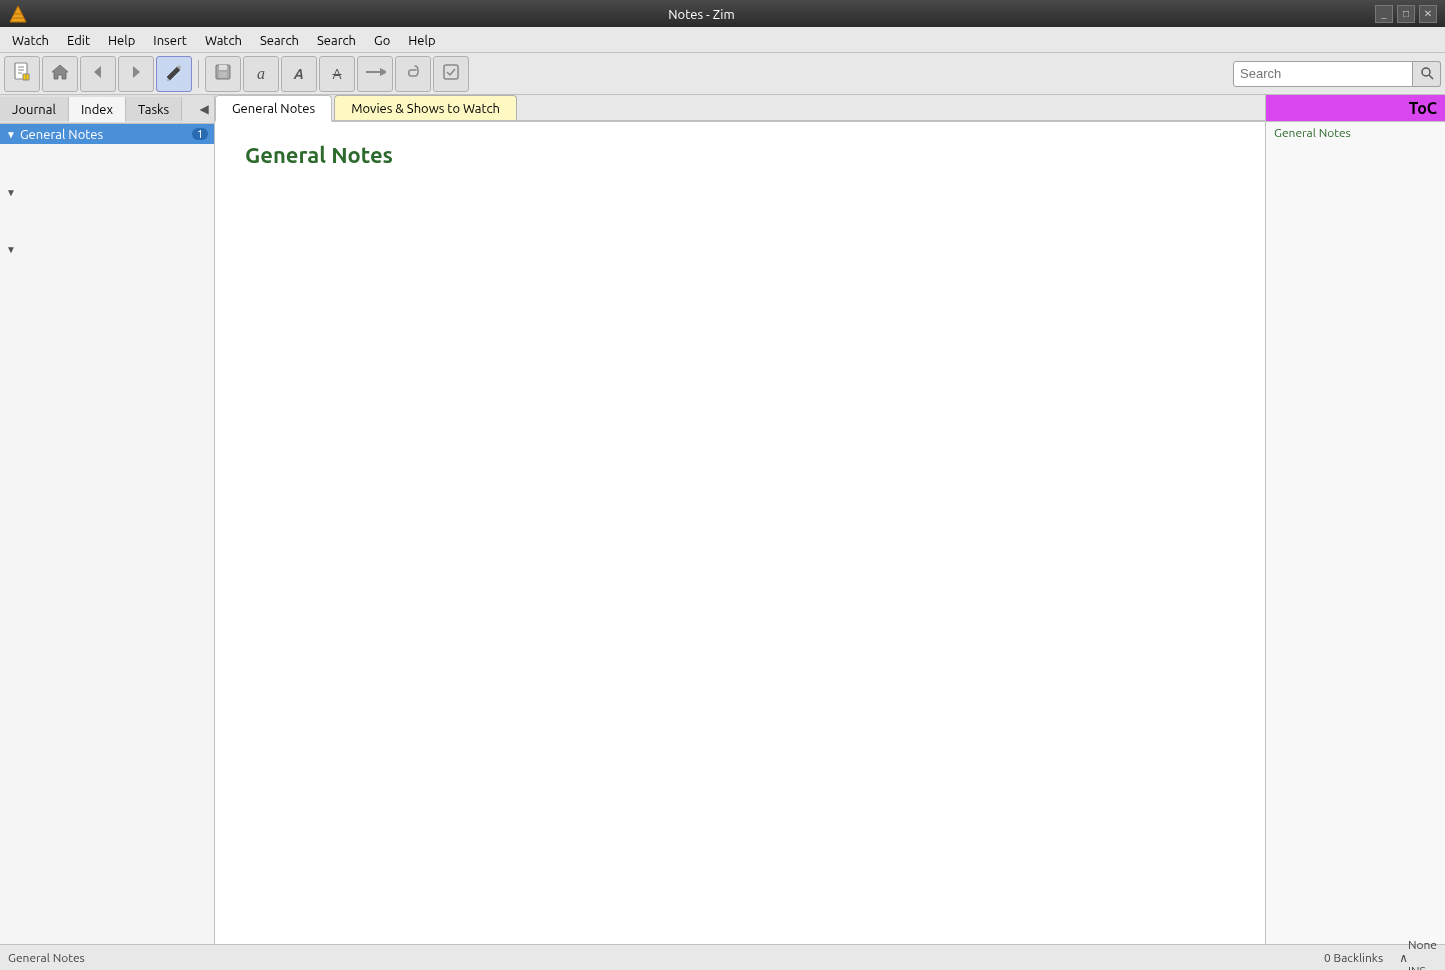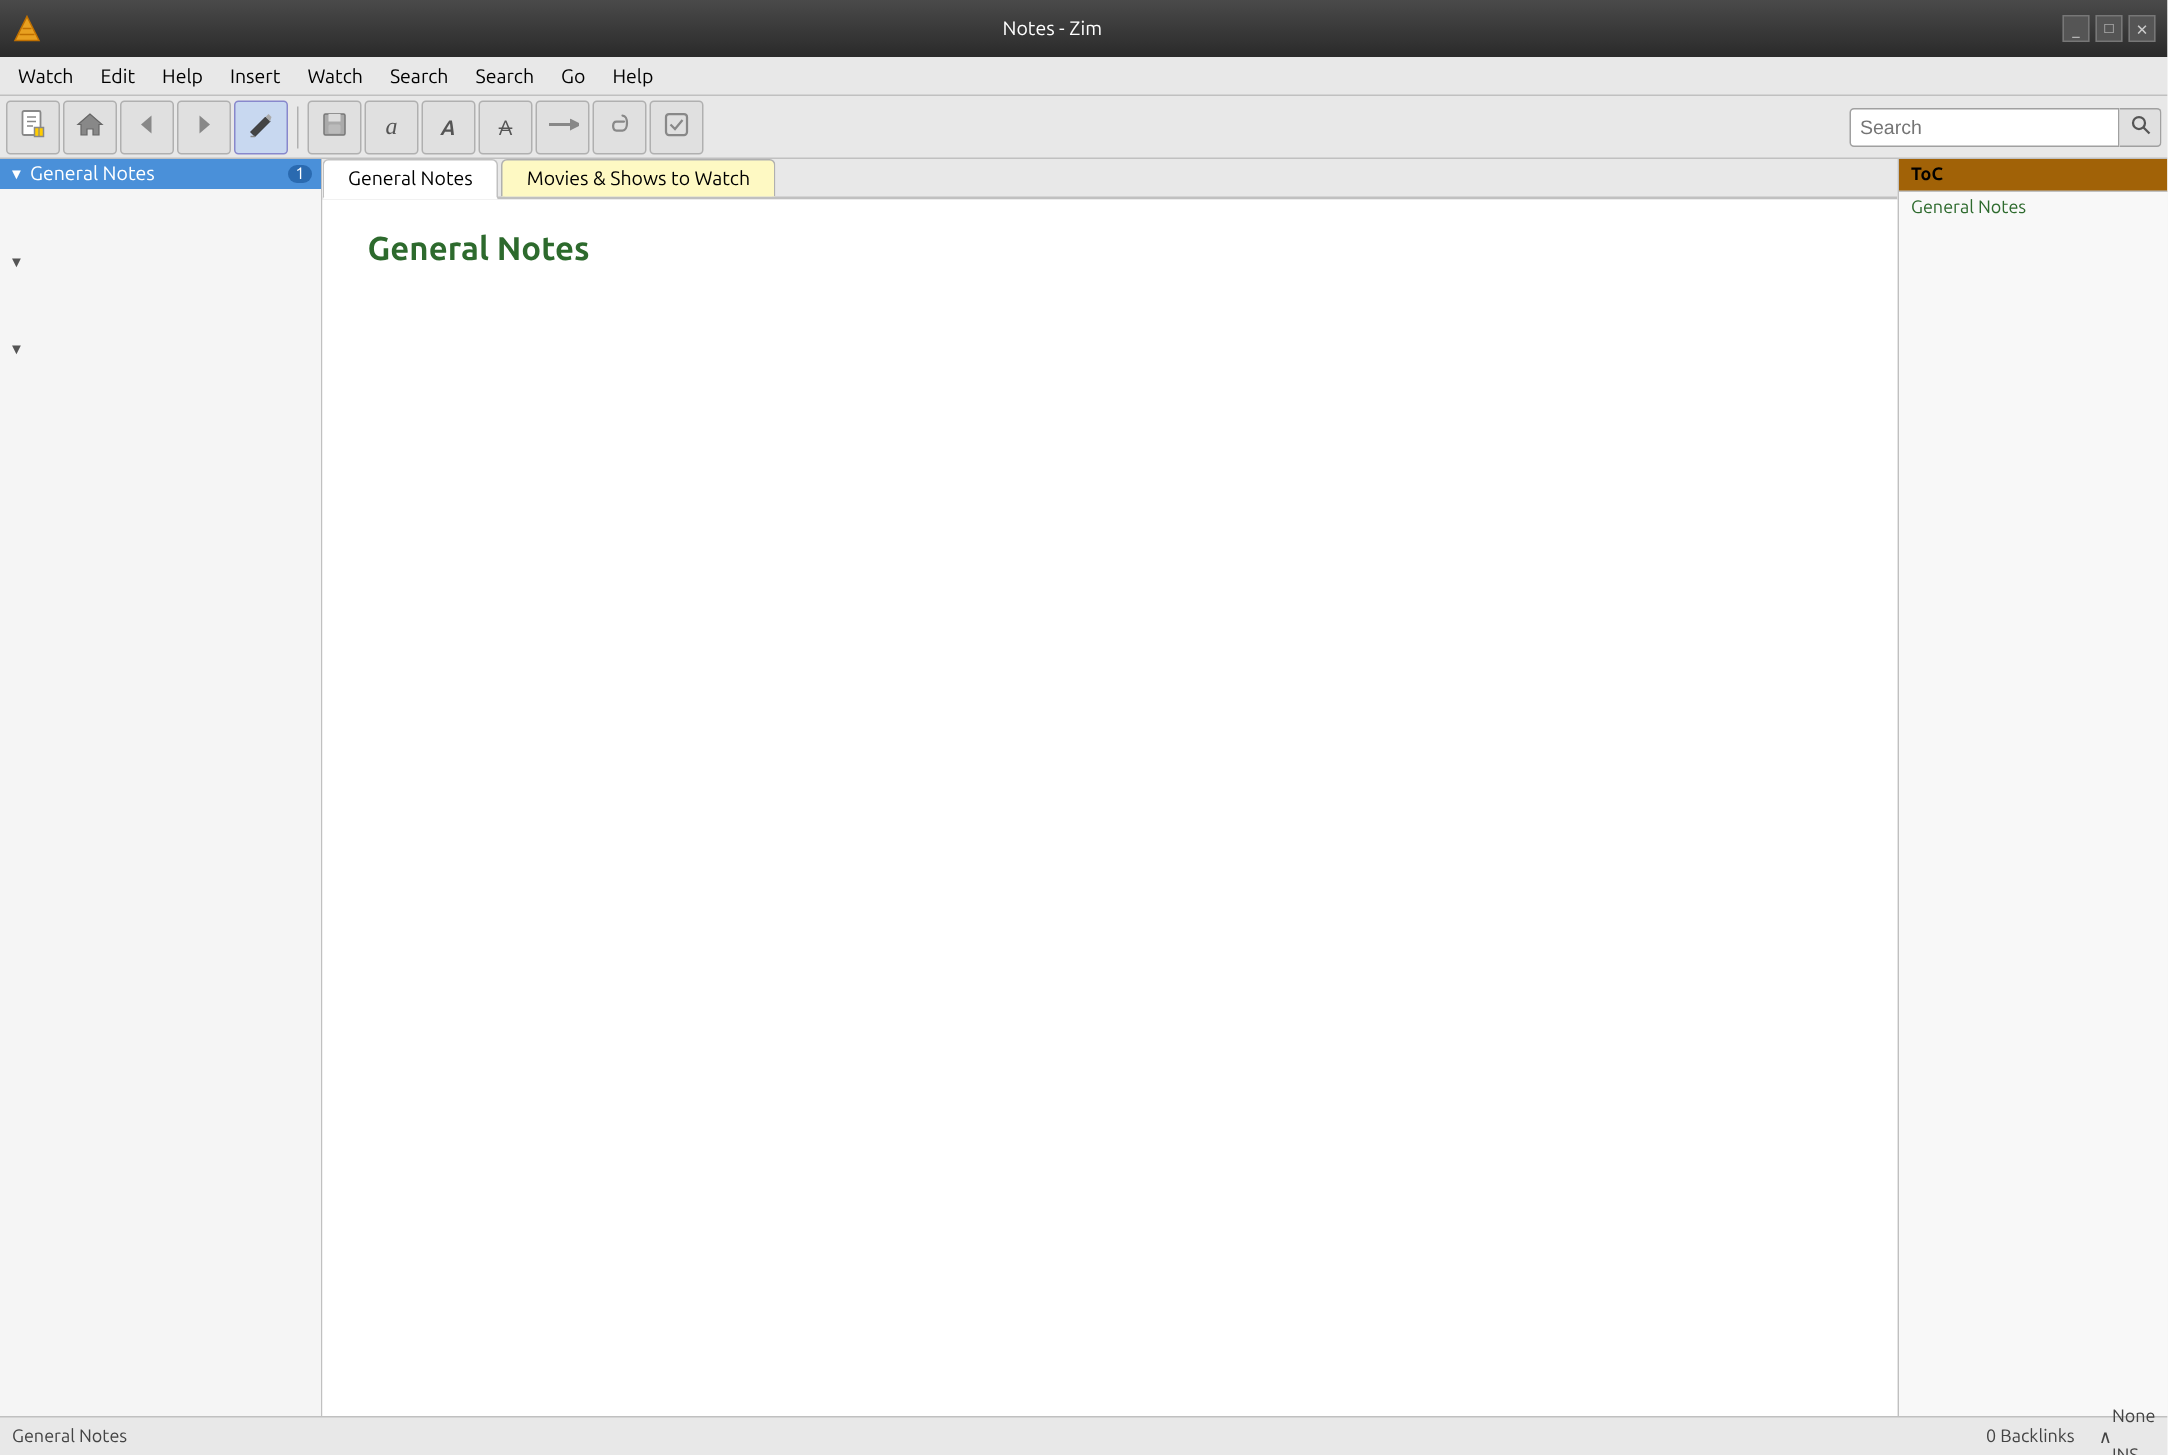--- a/index.html
+++ b/index.html
@@ -2,21 +2,21 @@
 <html><head>
   <meta charset="utf-8">
   <style>
     * { margin: 0; padding: 0; box-sizing: border-box; }
     body { font-family: 'Segoe UI', Ubuntu, sans-serif; font-size: 13px; background: #f0f0f0; width: 1445px; height: 970px; overflow: hidden; display: flex; flex-direction: column; }
 
     
     #titlebar {
       background: linear-gradient(to bottom, #4a4a4a, #2a2a2a);
       color: #fff;
-      height: 38px;
+      height: 27px;
       display: flex;
       align-items: center;
       justify-content: space-between;
       padding: 0 8px;
       user-select: none;
     }
     #titlebar .title { flex: 1; text-align: center; font-size: 13px; }
     #titlebar .logo { width: 20px; height: 20px; display: flex; align-items: center; }
     #titlebar .logo svg { width: 20px; height: 20px; }
     #titlebar .wm-buttons { display: flex; gap: 4px; }
@@ -198,26 +198,26 @@
     
     #toc-panel {
       width: 180px;
       min-width: 180px;
       border-left: 1px solid #c0c0c0;
       background: #f8f8f8;
       display: flex;
       flex-direction: column;
     }
     #toc-header {
-      background: #a16207;
+      background: #d946ef;
       border-bottom: 1px solid #c0c0c0;
       padding: 4px 8px;
-      font-size: 12px;
+      font-size: 16px;
       font-weight: bold;
-      text-align: left;
+      text-align: right;
     }
     .toc-item {
       padding: 4px 8px;
       font-size: 12px;
       cursor: pointer;
       color: #2d6a2d;
     }
 
     
     #statusbar {
@@ -365,20 +365,32 @@
             <line x1="9" y1="9" x2="13" y2="13" stroke="#555" stroke-width="1.5"></line>
           </svg>
       </span>
     </div>
   </div>
 </div>
 
 <div id="main">
 
   <div id="sidebar">
+    <div id="sidebar-tabs">
+      <div class="sidebar-tab">
+        <span>Journal</span>
+      </div>
+      <div class="sidebar-tab active">
+        <span>Index</span>
+      </div>
+      <div class="sidebar-tab">
+        <span>Tasks</span>
+      </div>
+      <div class="sidebar-collapse-btn">◀</div>
+    </div>
     <div id="sidebar-content">
       <div class="tree-item selected">
         <span class="arrow">▼</span>
         <span class="label">General Notes</span>
         <span class="badge">1</span>
       </div>
       <div class="tree-item" style="margin-top: 40px;">
         <span class="arrow">▼</span>
         <span class="label"></span>
       </div>

